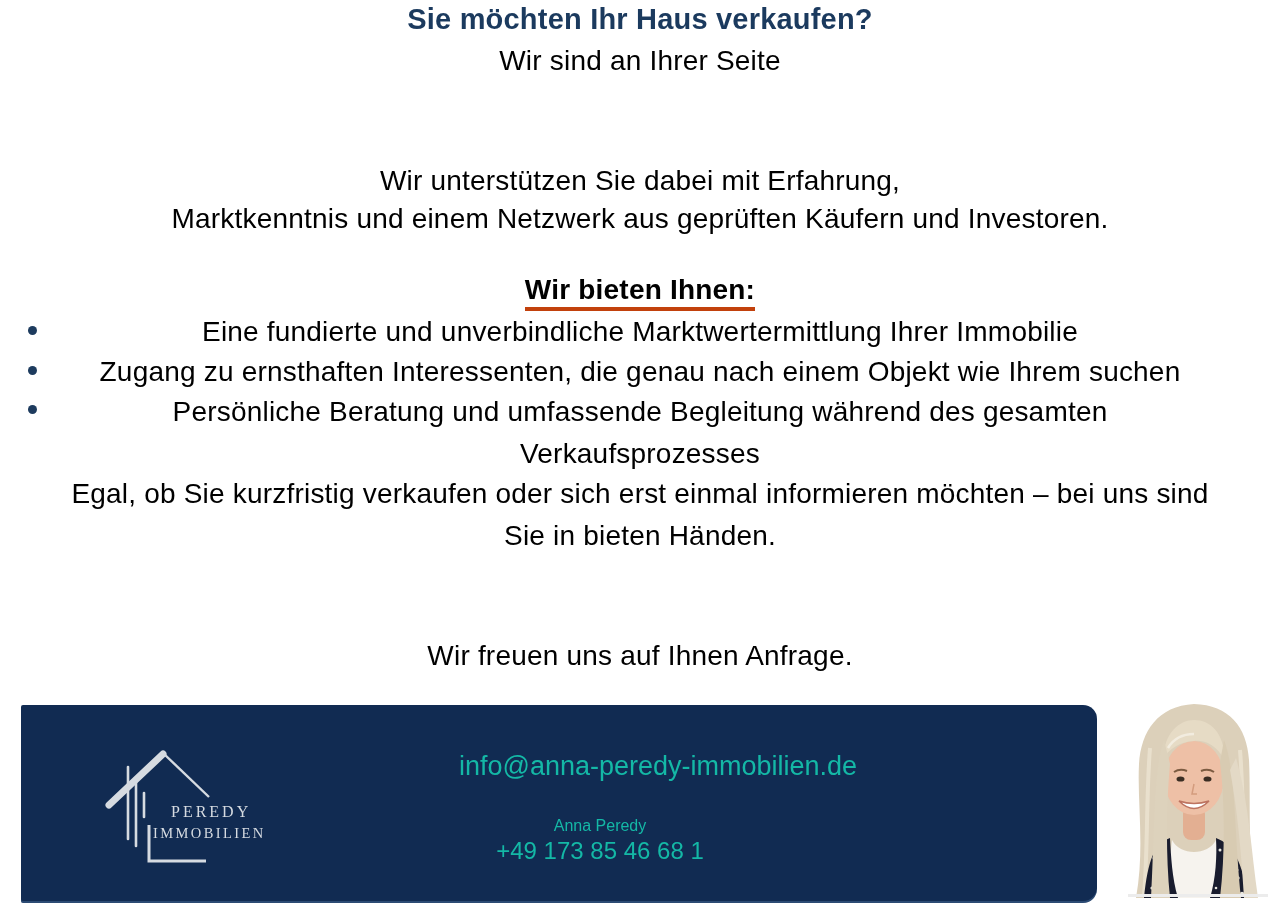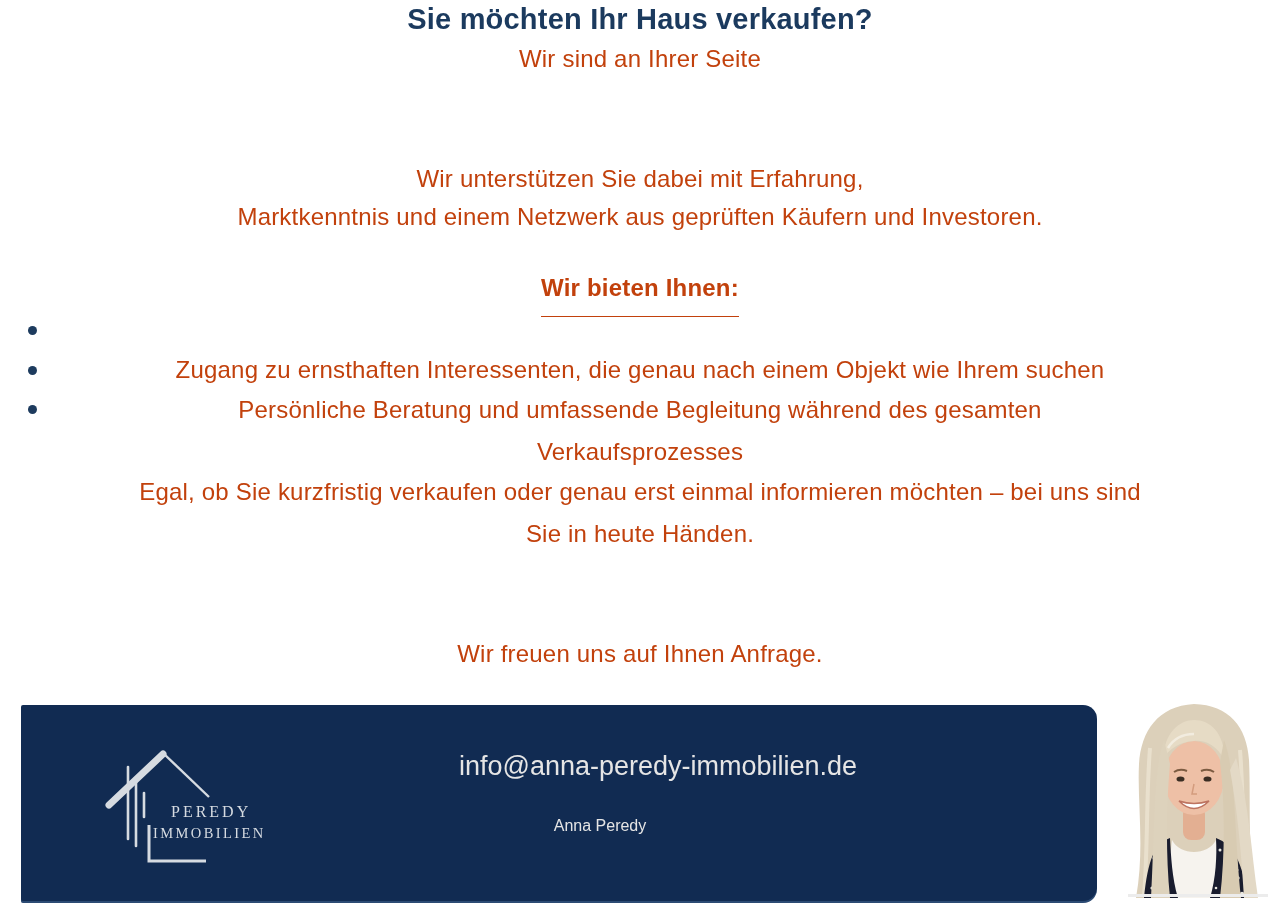--- a/index.html
+++ b/index.html
@@ -10,35 +10,35 @@
     background:#ffffff;
     overflow:hidden;
     font-family:"Liberation Sans", sans-serif;
     color:#1d3b5e;
   }
   .line{
     position:absolute;
     left:0;
     width:100%;
     text-align:center;
-    font-size:24px;
+    font-size:28px;
     letter-spacing:0.2px;
-    color:#c2410c;
+    color:#000000;
     white-space:nowrap;
   }
   .title-line{
     font-weight:700;
     font-size:29px;
     color:#1b3a5e;
   }
   .heading-underlined{
     display:inline-block;
     font-weight:700;
-    border-bottom:1px solid #c2410c;
-    padding-bottom:14px;
+    border-bottom:4px solid #c2410c;
+    padding-bottom:1px;
   }
   .bullet-dot{
     position:absolute;
     left:28px;
     width:9px;
     height:9px;
     border-radius:50%;
     background:#1d3b5e;
   }
   .footer-bar{
@@ -48,21 +48,21 @@
     width:1076px;
     height:198px;
     background:#112b52;
     border-radius:2px 14px 14px 2px;
     box-shadow:inset 0 -2px 0 rgba(110,150,195,0.30);
   }
   .footer-text{
     position:absolute;
     transform:translateX(-50%);
     white-space:nowrap;
-    color:#e5e5e5;
+    color:#14b8a6;
     text-align:center;
   }
   .footer-email{ left:637px; top:46px; font-size:27px; }
   .footer-name{  left:579px; top:112px; font-size:16px; }
   .footer-phone{ left:579px; top:132px; font-size:24px; }
   .logo-svg{
     position:absolute;
     left:80px;
     top:36px;
     width:195px;
@@ -92,26 +92,27 @@
   <div class="line" style="top:203px">Marktkenntnis und einem Netzwerk aus geprüften Käufern und Investoren.</div>
 
   <div class="line" style="top:274px">
     <span class="heading-underlined">Wir bieten Ihnen:</span>
   </div>
 
   <span class="bullet-dot" style="top:326px"></span>
   <span class="bullet-dot" style="top:366px"></span>
   <span class="bullet-dot" style="top:405px"></span>
 
+  <div class="line" style="top:316px">Eine fundierte und unverbindliche Marktwertermittlung Ihrer Immobilie</div>
   <div class="line" style="top:356px">Zugang zu ernsthaften Interessenten, die genau nach einem Objekt wie Ihrem suchen</div>
   <div class="line" style="top:396px">Persönliche Beratung und umfassende Begleitung während des gesamten</div>
   <div class="line" style="top:438px">Verkaufsprozesses</div>
 
-  <div class="line" style="top:478px">Egal, ob Sie kurzfristig verkaufen oder genau erst einmal informieren möchten – bei uns sind</div>
-  <div class="line" style="top:520px">Sie in heute Händen.</div>
+  <div class="line" style="top:478px">Egal, ob Sie kurzfristig verkaufen oder sich erst einmal informieren möchten – bei uns sind</div>
+  <div class="line" style="top:520px">Sie in bieten Händen.</div>
 
   <div class="line" style="top:640px">Wir freuen uns auf Ihnen Anfrage.</div>
 
   <div class="footer-bar">
 
     <svg class="logo-svg" viewBox="0 0 195 142">
 
       <g stroke="#d6dbe1" fill="none">
         <line x1="8" y1="64" x2="62" y2="13" stroke-width="7" stroke-linecap="round"></line>
         <line x1="62" y1="12" x2="108" y2="56" stroke-width="2.4"></line>
@@ -119,20 +120,21 @@
         <line x1="35" y1="38" x2="35" y2="105" stroke-width="2.6" stroke-linecap="round"></line>
         <line x1="43" y1="52" x2="43" y2="76" stroke-width="2.6" stroke-linecap="round"></line>
         <path d="M48,84 V120 H105" stroke-width="3"></path>
       </g>
       <text class="logo-text" x="70" y="76" font-size="16" letter-spacing="3">PEREDY</text>
       <text class="logo-text" x="52" y="97" font-size="14.5" letter-spacing="2.4">IMMOBILIEN</text>
     </svg>
 
     <div class="footer-text footer-email">info@anna-peredy-immobilien.de</div>
     <div class="footer-text footer-name">Anna Peredy</div>
+    <div class="footer-text footer-phone">+49 173 85 46 68 1</div>
   </div>
 
   <svg class="portrait-box" viewBox="0 0 172 200">
     <rect x="0" y="0" width="172" height="200" fill="#ffffff"></rect>
 
     <path d="M86,6 C50,8 33,33 31,66 C29,104 37,150 28,200 L148,200 C139,150 143,100 141,62 C139,29 121,7 86,6 Z" fill="#dcd0ba"></path>
     <path d="M42,50 C38,100 40,150 36,198" stroke="#ece4d2" stroke-width="4" fill="none" opacity="0.8"></path>
     <path d="M132,52 C136,100 134,152 140,198" stroke="#ece4d2" stroke-width="4" fill="none" opacity="0.8"></path>
 
     <rect x="75" y="108" width="22" height="34" rx="8" fill="#e3af92"></rect>

